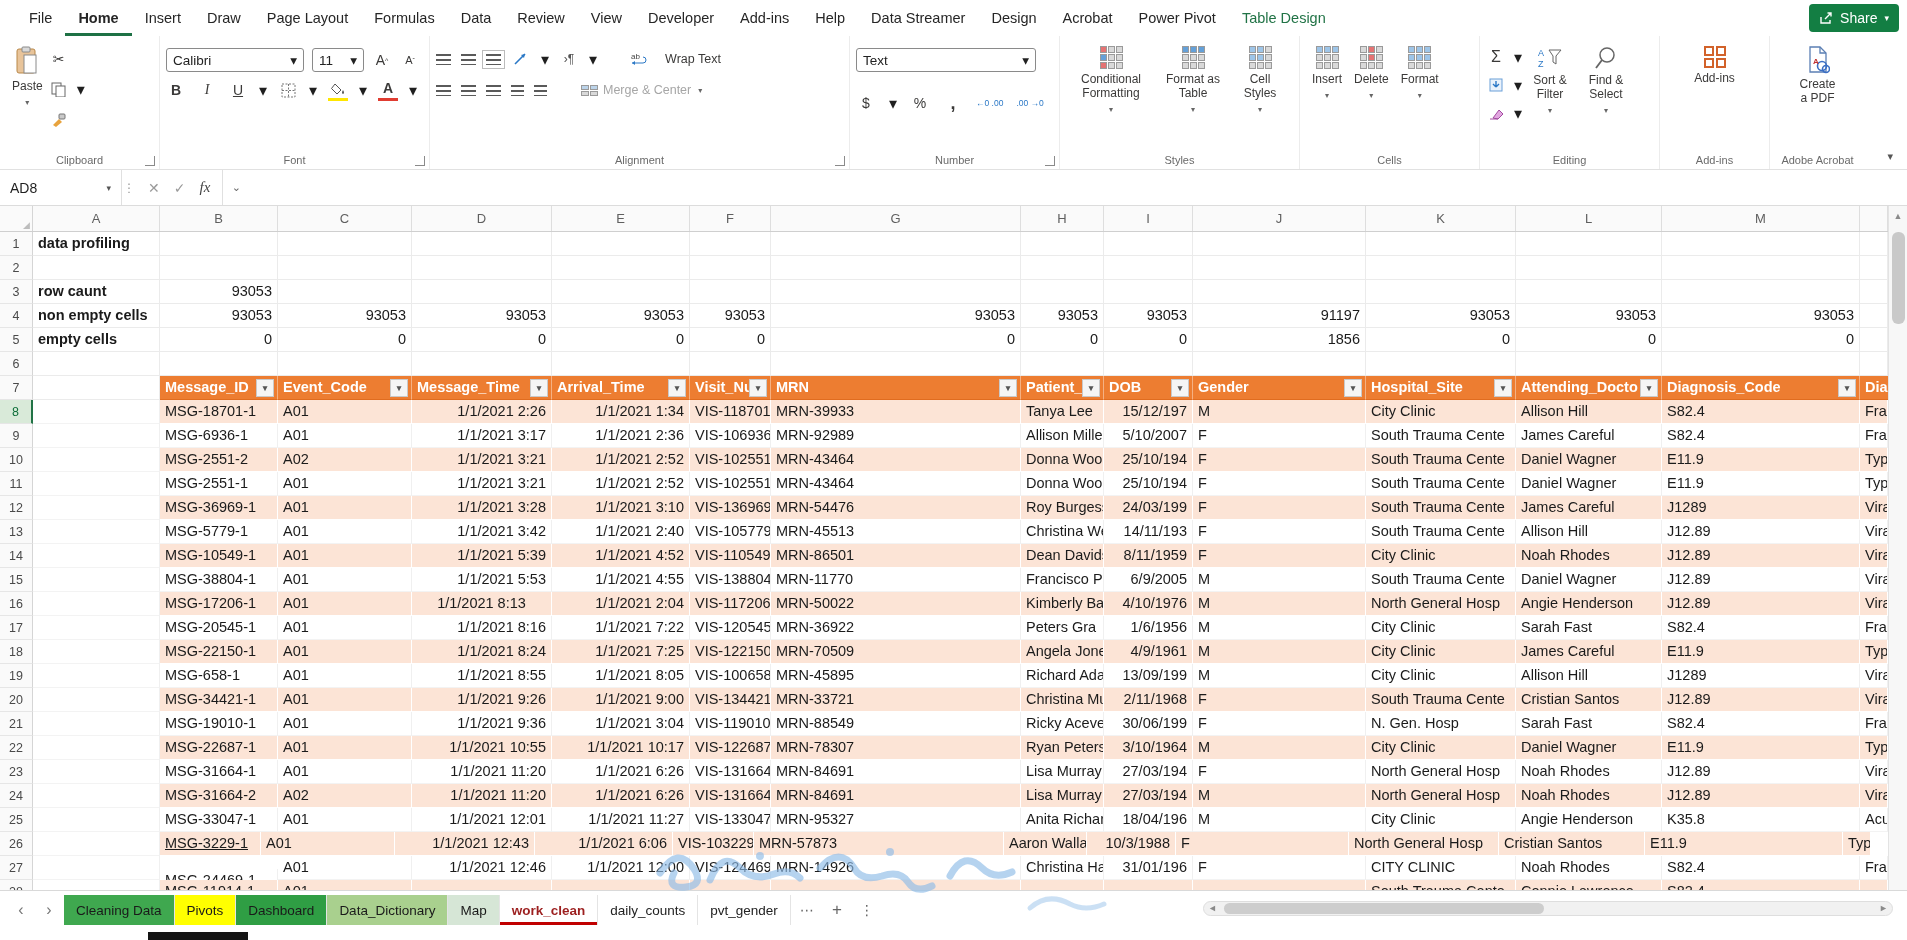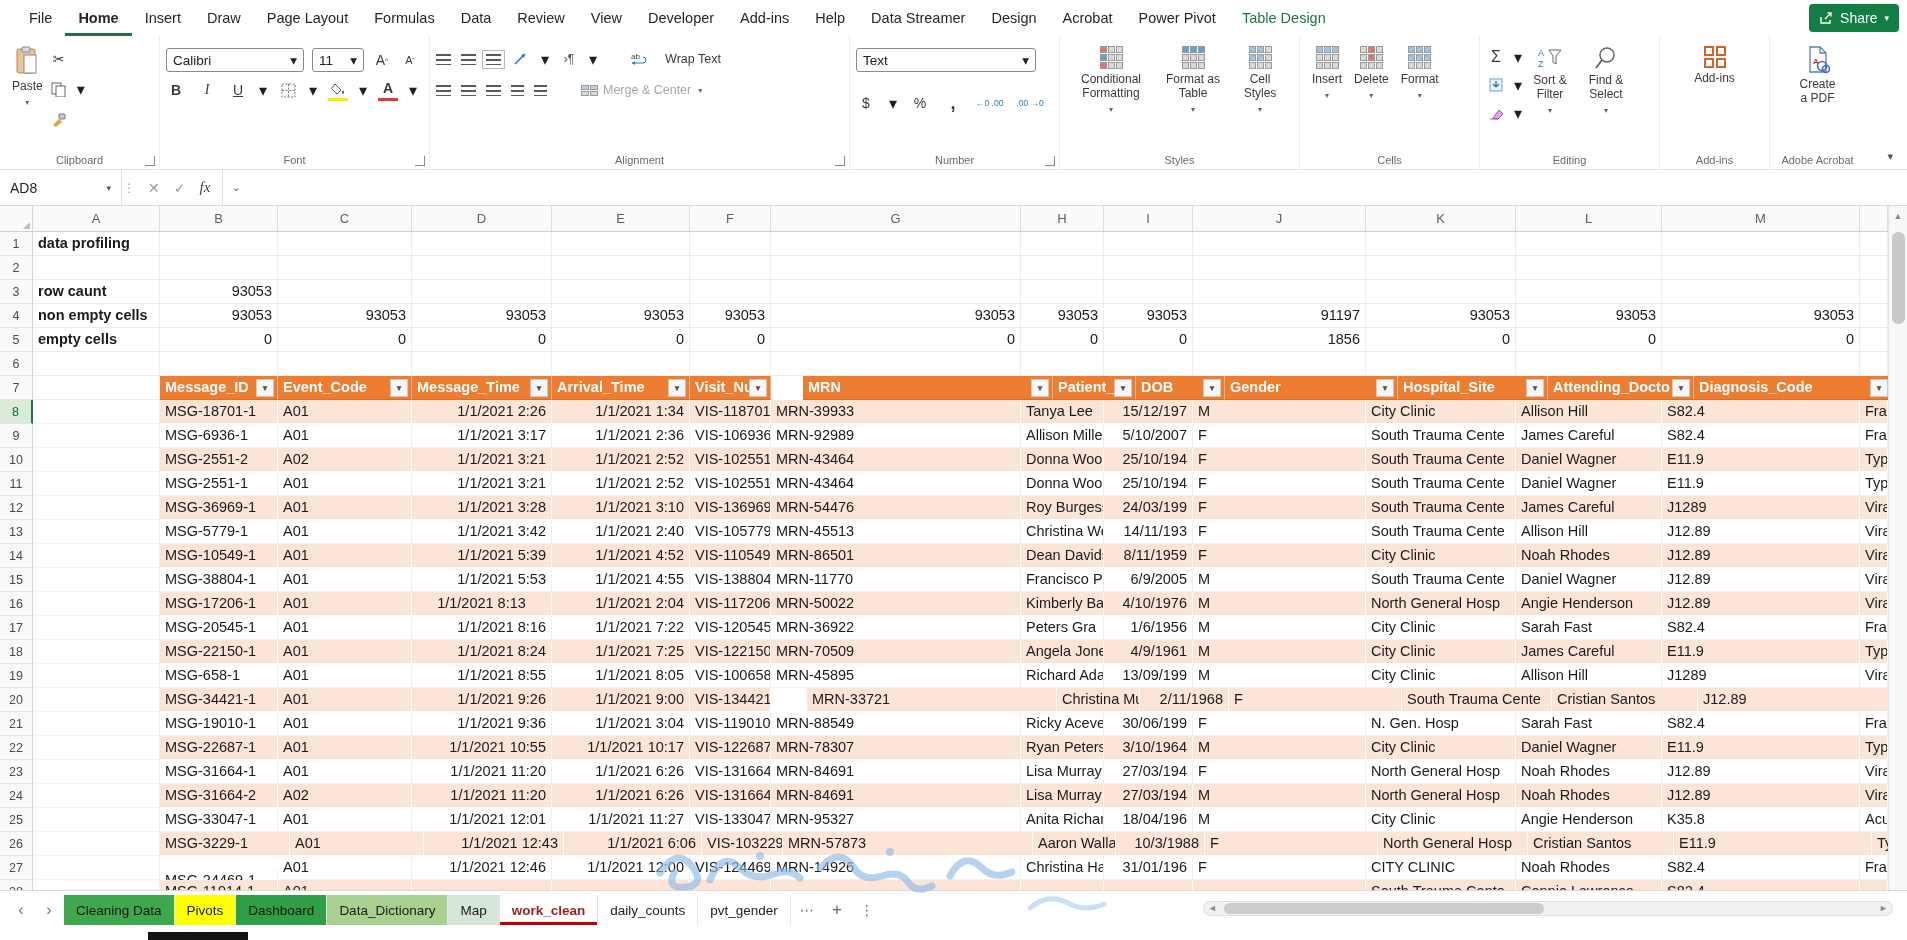--- a/index.html
+++ b/index.html
@@ -601,21 +601,21 @@
         <div class="cell " style="width: 28px;"></div>
       </div>
       <div class="grow">
         <div class="gut">7</div>
         <div class="cell " style="width: 127px;"></div>
         <div class="cell hcell" style="width: 118px;"><span>Message_ID</span><span class="fbtn">▾</span></div>
         <div class="cell hcell" style="width: 134px;"><span>Event_Code</span><span class="fbtn">▾</span></div>
         <div class="cell hcell" style="width: 140px;"><span>Message_Time</span><span class="fbtn">▾</span></div>
         <div class="cell hcell" style="width: 138px;"><span>Arrival_Time</span><span class="fbtn">▾</span></div>
         <div class="cell hcell" style="width: 81px;"><span>Visit_Num</span><span class="fbtn">▾</span></div>
-        <div class="cell hcell" style="width: 250px; margin-left: 32px;"><span>MRN</span><span class="fbtn">▾</span></div>
+        <div class="cell hcell" style="width: 250px;"><span>MRN</span><span class="fbtn">▾</span></div>
         <div class="cell hcell" style="width: 83px;"><span>Patient_N</span><span class="fbtn">▾</span></div>
         <div class="cell hcell" style="width: 89px;"><span>DOB</span><span class="fbtn">▾</span></div>
         <div class="cell hcell" style="width: 173px;"><span>Gender</span><span class="fbtn">▾</span></div>
         <div class="cell hcell" style="width: 150px;"><span>Hospital_Site</span><span class="fbtn">▾</span></div>
         <div class="cell hcell" style="width: 146px;"><span>Attending_Docto</span><span class="fbtn">▾</span></div>
         <div class="cell hcell" style="width: 198px;"><span>Diagnosis_Code</span><span class="fbtn">▾</span></div>
         <div class="cell hcell" style="width: 28px;"><span>Diag</span></div>
       </div>
       <div class="grow">
         <div class="gut active">8</div>
@@ -822,21 +822,21 @@
         <div class="cell wrow" style="width: 28px;">Vira</div>
       </div>
       <div class="grow">
         <div class="gut">20</div>
         <div class="cell wrow" style="width: 127px;"></div>
         <div class="cell band" style="width: 118px;">MSG-34421-1</div>
         <div class="cell band" style="width: 134px;">A01</div>
         <div class="cell band r" style="width: 140px;">1/1/2021 9:26</div>
         <div class="cell band r" style="width: 138px;">1/1/2021 9:00</div>
         <div class="cell band" style="width: 81px;">VIS-134421</div>
-        <div class="cell band" style="width: 250px; margin-left: 36px;">MRN-33721</div>
+        <div class="cell band" style="width: 250px;">MRN-33721</div>
         <div class="cell band" style="width: 83px;">Christina Mu</div>
         <div class="cell band r" style="width: 89px;">2/11/1968</div>
         <div class="cell band" style="width: 173px;">F</div>
         <div class="cell band" style="width: 150px;">South Trauma Cente</div>
         <div class="cell band" style="width: 146px;">Cristian Santos</div>
         <div class="cell band" style="width: 198px;">J12.89</div>
         <div class="cell band" style="width: 28px;">Vira</div>
       </div>
       <div class="grow">
         <div class="gut">21</div>
@@ -919,21 +919,21 @@
         <div class="cell wrow r" style="width: 89px;">18/04/196</div>
         <div class="cell wrow" style="width: 173px;">M</div>
         <div class="cell wrow" style="width: 150px;">City Clinic</div>
         <div class="cell wrow" style="width: 146px;">Angie Henderson</div>
         <div class="cell wrow" style="width: 198px;">K35.8</div>
         <div class="cell wrow" style="width: 28px;">Acut</div>
       </div>
       <div class="grow">
         <div class="gut">26</div>
         <div class="cell wrow" style="width: 127px;"></div>
-        <div class="cell band" style="width: 130px;">MSG-3229-1</div>
+        <div class="cell band" style="width: 101px; text-decoration: underline;">MSG-3229-1</div>
         <div class="cell band" style="width: 134px;">A01</div>
         <div class="cell band r" style="width: 140px;">1/1/2021 12:43</div>
         <div class="cell band r" style="width: 138px;">1/1/2021 6:06</div>
         <div class="cell band" style="width: 81px;">VIS-103229</div>
         <div class="cell band" style="width: 250px;">MRN-57873</div>
         <div class="cell band" style="width: 83px;">Aaron Walla</div>
         <div class="cell band r" style="width: 89px;">10/3/1988</div>
         <div class="cell band" style="width: 173px;">F</div>
         <div class="cell band" style="width: 150px;">North General Hosp</div>
         <div class="cell band" style="width: 146px;">Cristian Santos</div>

